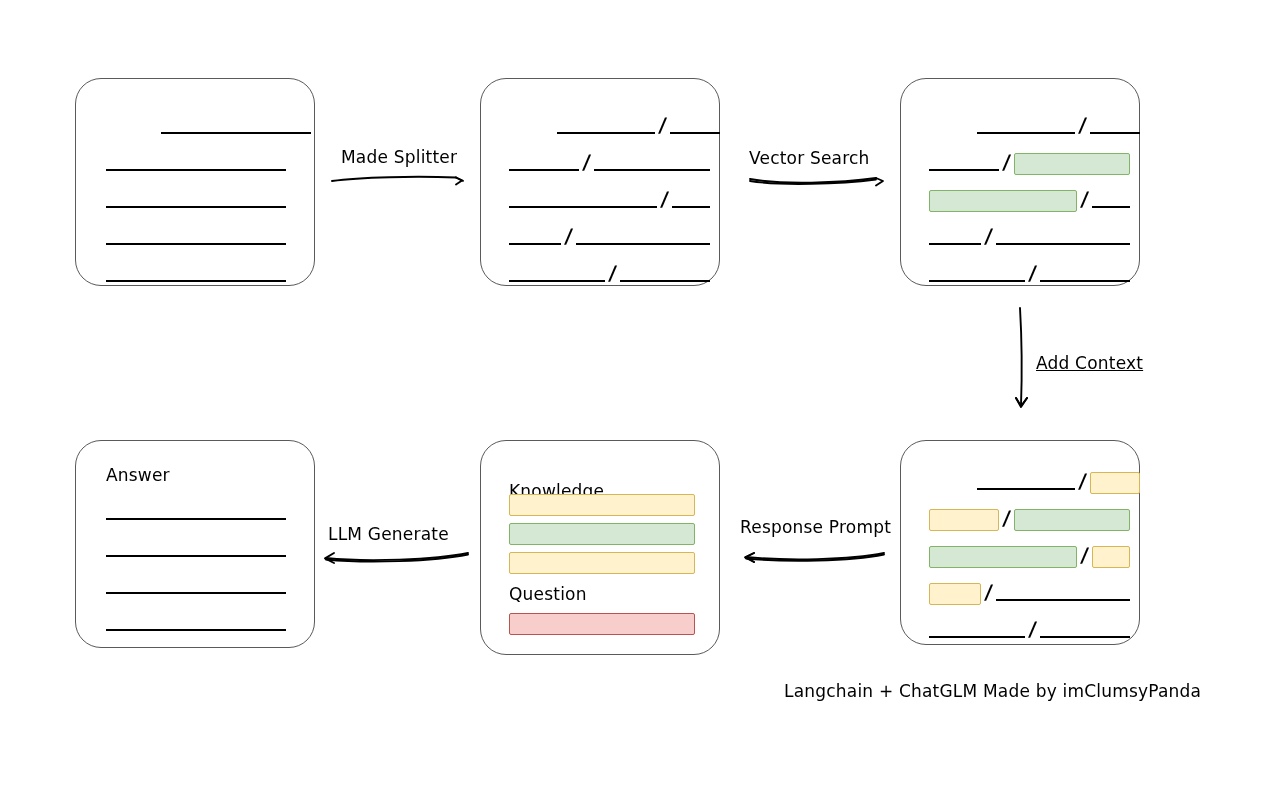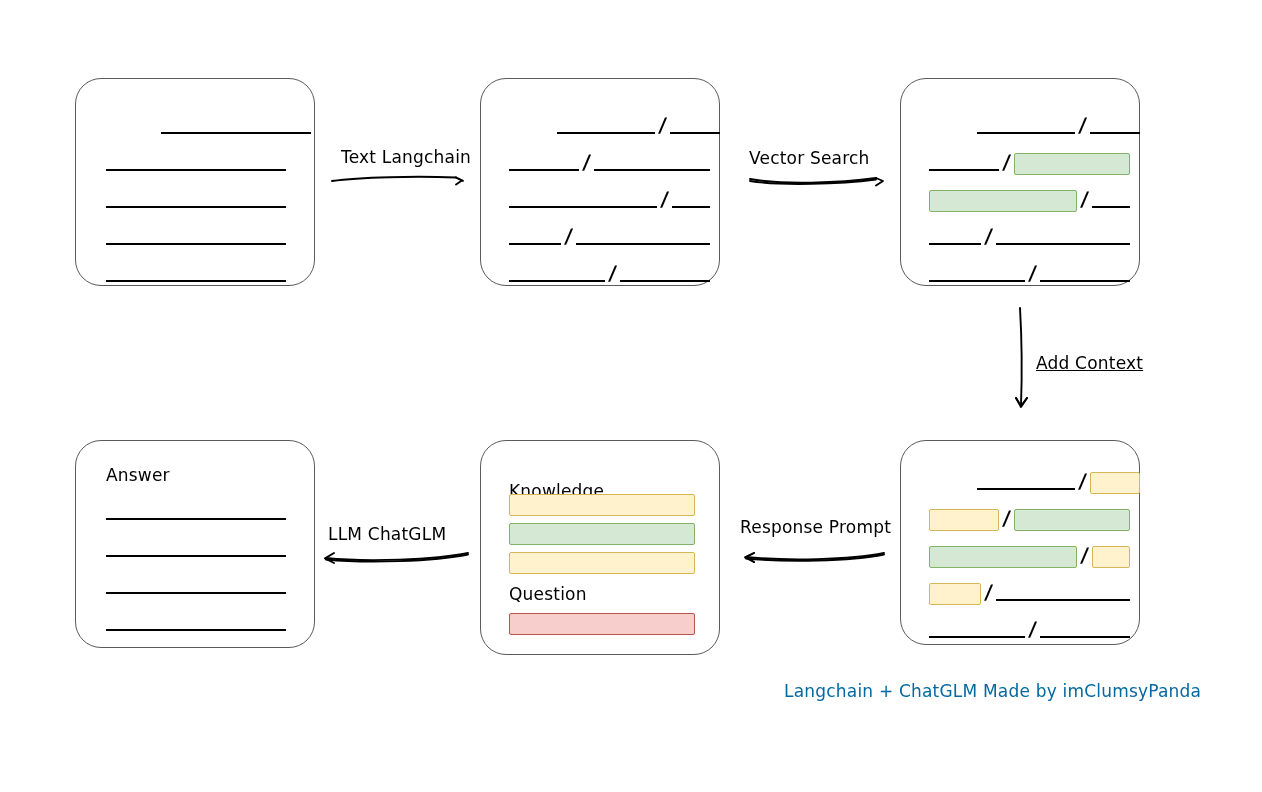--- a/index.html
+++ b/index.html
@@ -79,21 +79,21 @@
     font-family: "DejaVu Sans", sans-serif;
     font-size: 17px;
     color: #000;
     white-space: nowrap;
     letter-spacing: 0.2px;
   }
   .footer {
     position: absolute;
     font-family: "DejaVu Sans", sans-serif;
     font-size: 17px;
-    color: #0369a1;
+    color: #000000;
     white-space: nowrap;
     letter-spacing: 0.2px;
   }
   svg.arrow {
     position: absolute;
     overflow: visible;
   }
   svg.arrow path {
     fill: none;
     stroke: #000000;
@@ -120,21 +120,21 @@
         </div>
         <div class="row" style="left: 30px; top: 149px;">
           <div class="seg" style="width: 180px;"></div>
         </div>
         <div class="row" style="left: 30px; top: 186px;">
           <div class="seg" style="width: 180px;"></div>
         </div>
       </div>
   </div>
 
-  <div class="edge-label" style="left:341px; top:147px;">Text Langchain</div>
+  <div class="edge-label" style="left:341px; top:147px;">Made Splitter</div>
   <svg class="arrow" style="left:330px; top:168px;" width="140" height="22" viewBox="0 0 140 22">
     <path d="M2,13 C30,9 86,8 126,9.5"></path>
     <path d="M126,9.5 L132,12.5 L126,16.5"></path>
     <path d="M126,9.5 L133,12.8"></path>
   </svg>
 
   <div class="doc-box" style="left:480px; top:78px; width:240px; height:208px;">
     <div class="rows">
         <div class="row" style="left: 76px; top: 38px;">
           <div class="seg" style="width: 98px;"></div>
@@ -252,21 +252,21 @@
         <div class="chip yellow" style="position: absolute; left: 0px; top: 0px; width: 186px;"></div>
         <div class="chip green" style="position: absolute; left: 0px; top: 29px; width: 186px;"></div>
         <div class="chip yellow" style="position: absolute; left: 0px; top: 58px; width: 186px;"></div>
       </div>
     <div class="box-label" style="left:28px; top:143px;text-align:right;">Question</div>
     <div class="bar-row" style="left:28px; top:172px;">
         <div class="chip red" style="position: absolute; left: 0px; top: 0px; width: 186px;"></div>
       </div>
   </div>
 
-  <div class="edge-label" style="left:328px; top:524px;">LLM ChatGLM</div>
+  <div class="edge-label" style="left:328px; top:524px;">LLM Generate</div>
   <svg class="arrow" style="left:318px; top:549px;" width="152" height="20" viewBox="0 0 152 20">
     <path d="M150,4 C116,11 48,13 8,9"></path>
     <path d="M150,5.5 C116,12.5 48,14.5 8,10.5"></path>
     <path d="M16,4 L7,9.4 L16,14"></path>
   </svg>
 
   <div class="doc-box" style="left:75px; top:440px; width:240px; height:208px;">
     <div class="box-label" style="left:30px; top:24px;">Answer</div>
     <div class="rows">
         <div class="row" style="left: 30px; top: 62px;">

